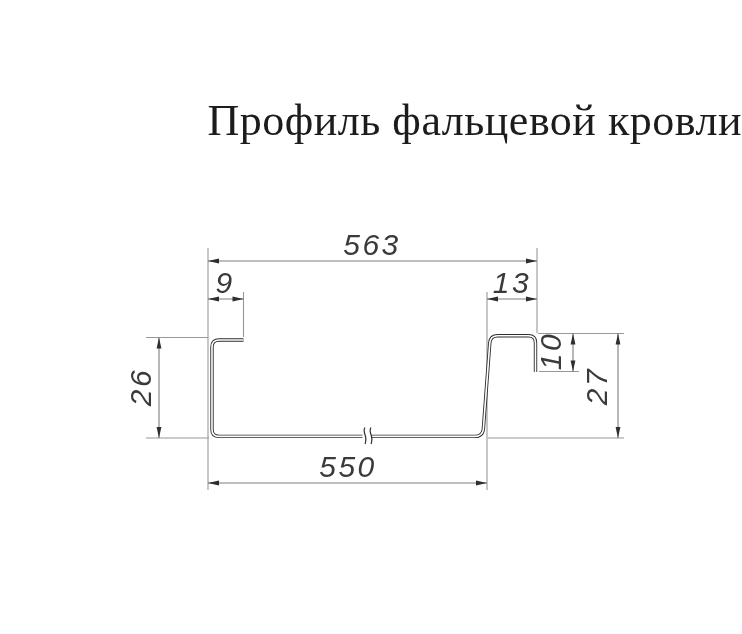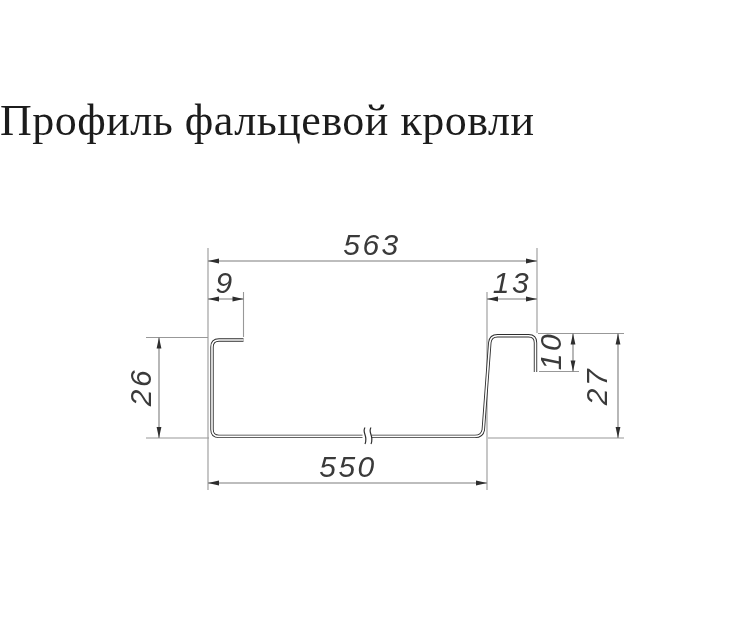--- a/index.html
+++ b/index.html
@@ -1,21 +1,21 @@
 <!DOCTYPE html>
 <html><head>
 <meta charset="utf-8">
 <style>
   html,body{margin:0;padding:0;}
   body{
     width:742px;height:634px;background:#ffffff;overflow:hidden;position:relative;
     font-family:"Liberation Sans",sans-serif;
   }
   .title{
-    position:absolute;left:0;top:97px;width:742px;text-align:left;
+    position:absolute;left:0;top:97px;width:742px;text-align:right;
     font-family:"Liberation Serif",serif;font-size:44px;line-height:48px;
     color:#1c1c1c;letter-spacing:0.5px;white-space:nowrap;
   }
   svg{position:absolute;left:0;top:0;}
   .dimtext{
     font-family:"Liberation Sans",sans-serif;
     font-style:italic;font-size:30px;letter-spacing:2.5px;
     fill:#3a3a3a;
   }
 </style>

